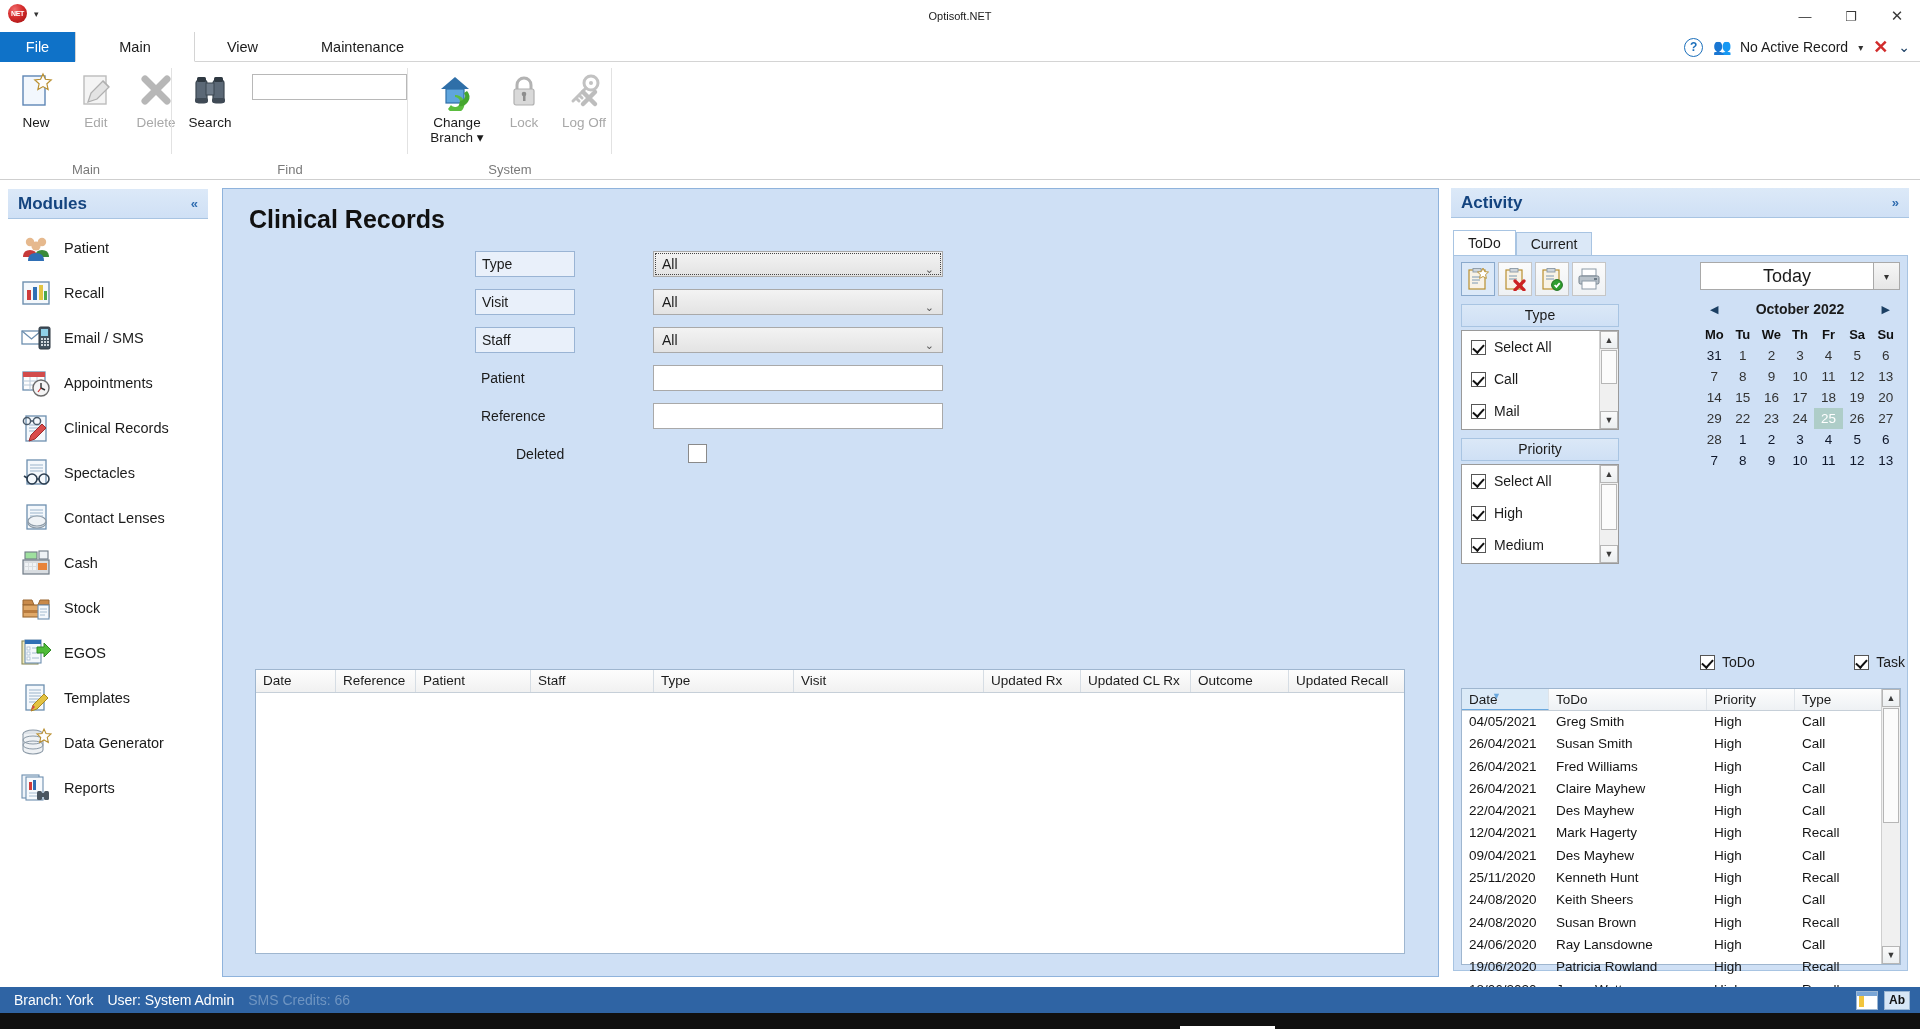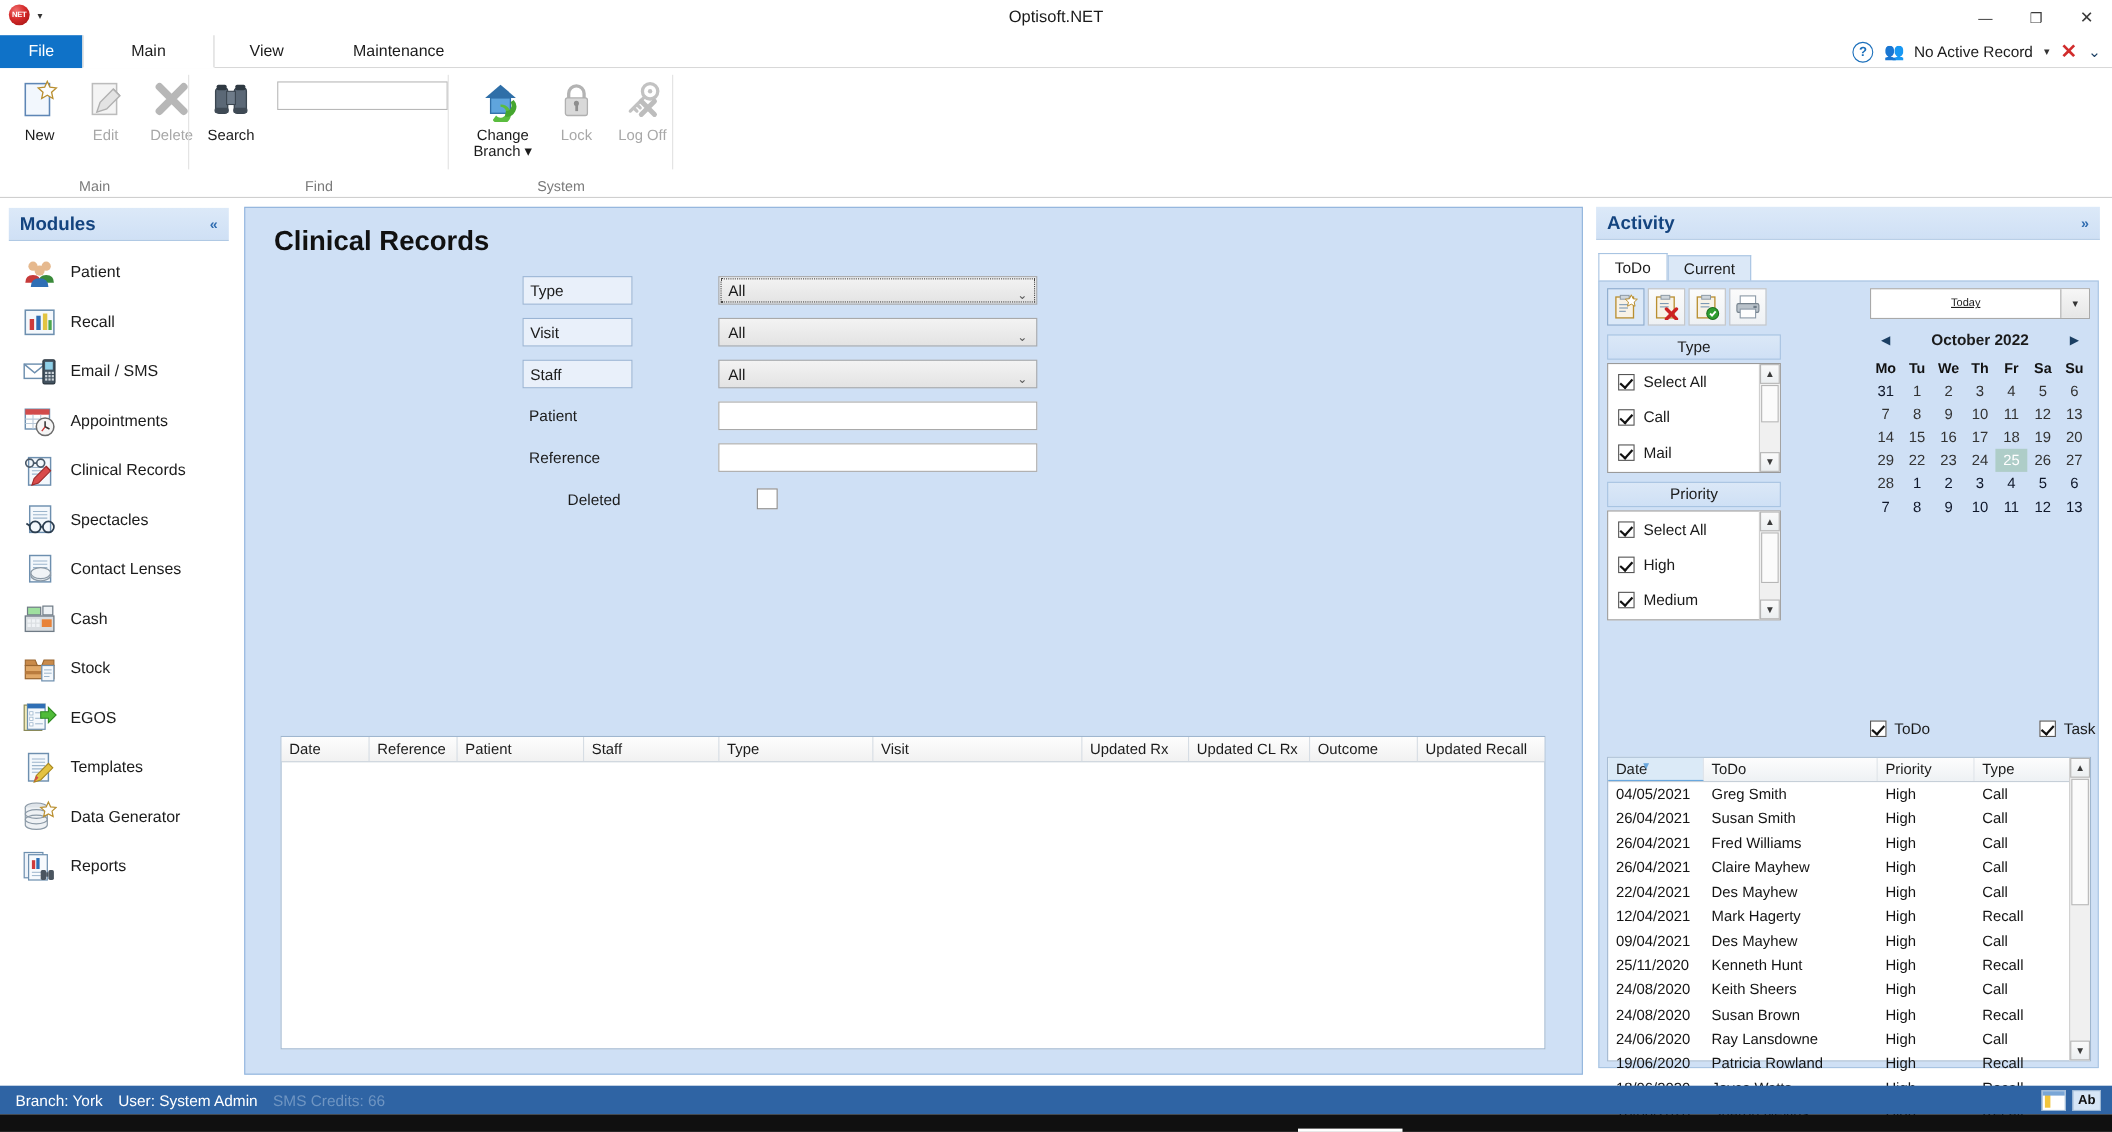--- a/index.html
+++ b/index.html
@@ -11,21 +11,21 @@
   }
   #app { position: relative; width: 1920px; height: 1029px; }
 
   
   .titlebar {
     position: absolute; top: 0; left: 0; width: 1920px; height: 32px;
     background: #ffffff; border-bottom: none;
   }
   .title-text {
     position: absolute; left: 0; top: 0; width: 1920px; height: 32px;
-    line-height: 32px; text-align: center; font-size: 15px; color: #1a1a1a;
+    line-height: 32px; text-align: center; font-size: 11px; color: #1a1a1a;
   }
   .qat { position: absolute; left: 8px; top: 4px; display: flex; align-items: center; gap: 7px; }
   .net-orb {
     width: 19px; height: 19px; border-radius: 50%;
     background: radial-gradient(circle at 35% 28%, #ef6b6b 0%, #d52b2b 45%, #9b0f0f 100%);
     display: flex; align-items: center; justify-content: center;
     font-size: 7px; color: #fff; font-weight: bold; letter-spacing: -0.3px;
   }
   .qat-caret { font-size: 9px; color: #333; }
 
@@ -224,21 +224,21 @@
   .vsb-btn.top { position: absolute; top: 0; left: 0; right: 0; }
   .vsb-btn.bot { position: absolute; bottom: 0; left: 0; right: 0; }
   .vsb-thumb {
     position: absolute; left: 1px; right: 1px; background: #fbfbfb; border: 1px solid #b6b6b6;
   }
 
   .today-box {
     position: absolute; left: 246px; top: 6px; width: 200px; height: 28px;
     border: 1px solid #a9a9a9; background: #ffffff; display: flex;
   }
-  .today-lbl { flex: 1; text-align: center; line-height: 26px; font-size: 10px; color: #1b1b1b; text-decoration: underline; }
+  .today-lbl { flex: 1; text-align: center; line-height: 26px; font-size: 18px; color: #1b1b1b; }
   .today-btn {
     width: 26px; border-left: 1px solid #a9a9a9;
     background: linear-gradient(to bottom,#f6f6f6,#e6e6e6);
     display: flex; align-items: center; justify-content: center; font-size: 10px; color: #333;
   }
 
   .cal { position: absolute; left: 246px; top: 42px; width: 200px; }
   .cal-nav { display: flex; align-items: center; justify-content: space-between; height: 22px; padding: 0 10px; }
   .cal-mon { font-size: 14px; font-weight: bold; color: #1b1b1b; }
   .cal-arr { font-size: 11px; color: #1b3f63; }

